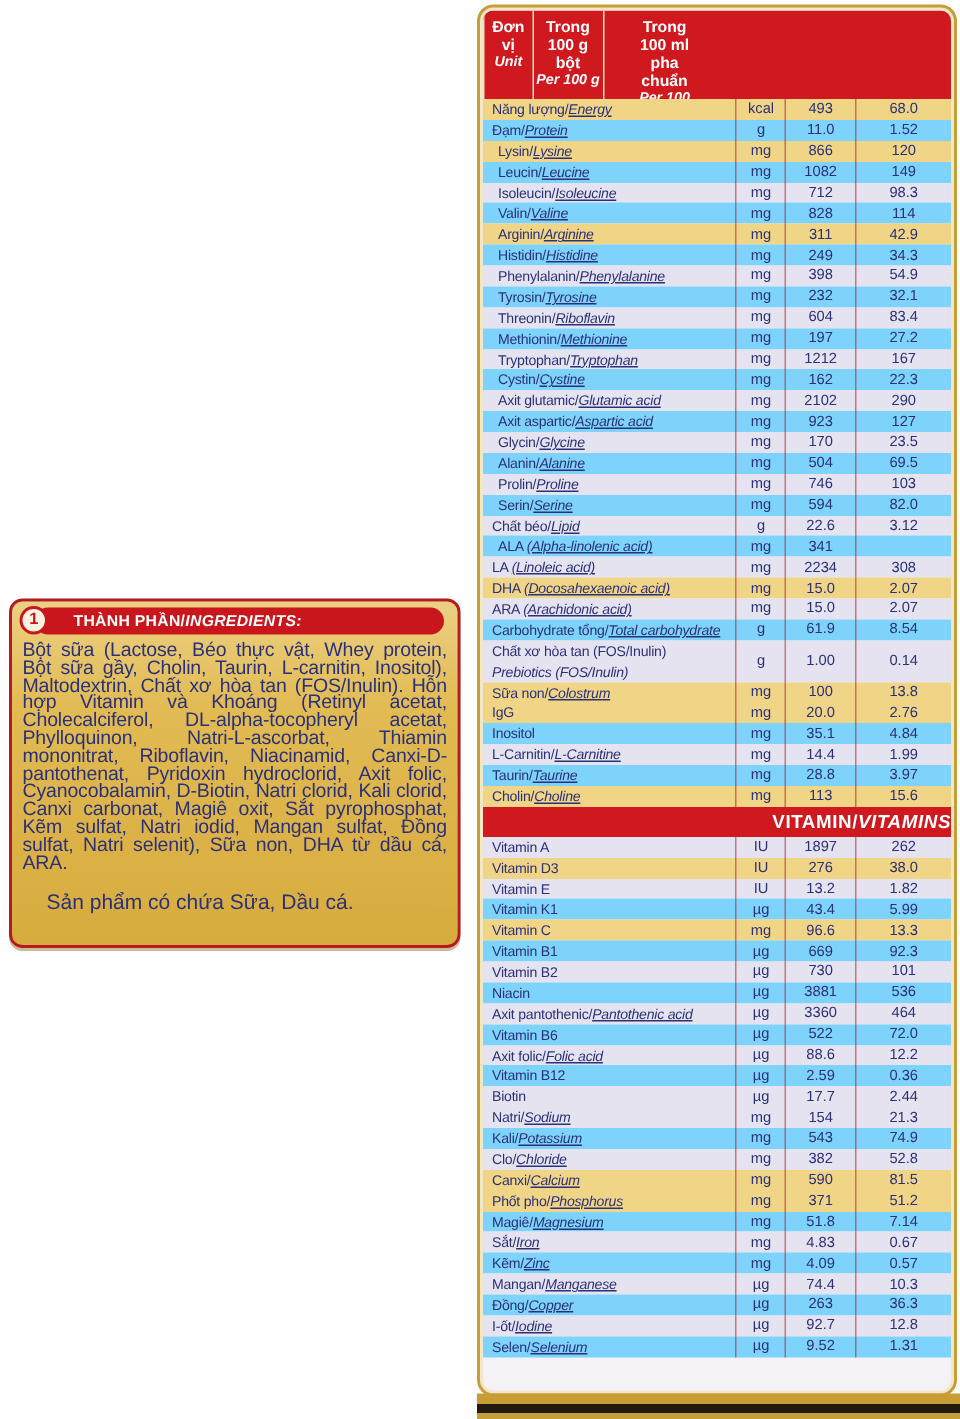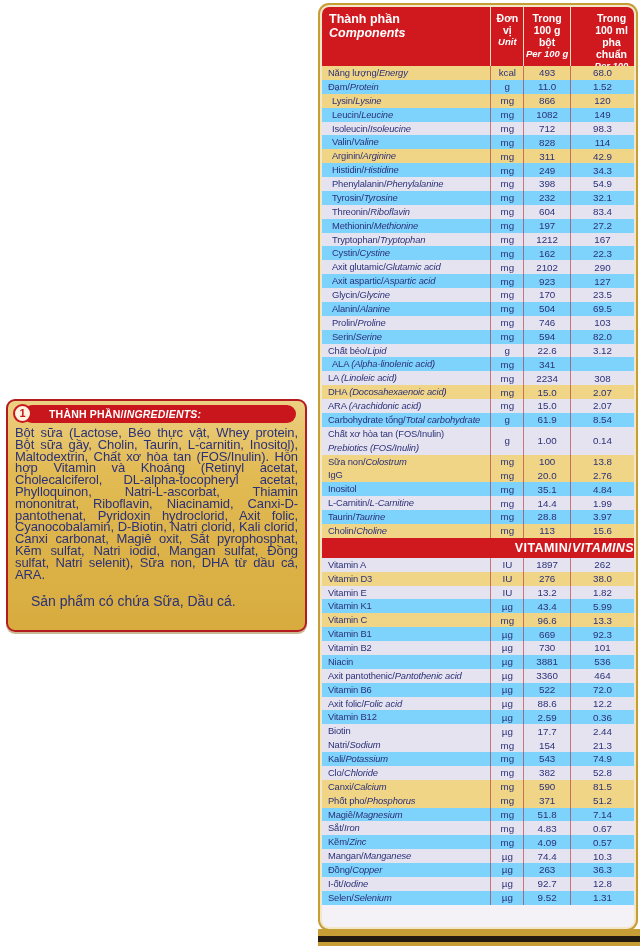--- a/index.html
+++ b/index.html
@@ -41,21 +41,21 @@
   .band .it{font-style:italic;}
 
   .row{display:flex;height:13.88px;flex:none;color:#2b3178;}
   .row.tall{height:27.76px;}
   .row.lav{background:#e6e3f0;}
   .row.wht{background:#7dd3fc;}
   .row.hl{background:#f1d587;}
   .cell-name{box-sizing:border-box;width:54%;padding-left:6px;font-size:9.4px;
     line-height:13.88px;white-space:nowrap;overflow:hidden;letter-spacing:-.15px;}
   .row.ind .cell-name{padding-left:10px;}
-  .cell-name .it{font-style:italic;}
+  .cell-name .it{font-style:italic;text-decoration:underline;}
   .cell-name .l2{font-style:italic;}
   .num{box-sizing:border-box;display:flex;align-items:center;justify-content:center;
     font-size:9.8px;border-left:1px solid rgba(168,30,38,.55);}
   .cell-unit{width:10.5%;}
   .cell-g{width:15%;}
   .cell-ml{width:20.5%;}
 
   .edge-strip{position:absolute;left:318px;top:929px;width:322px;height:17px;background:#c79d36;}
   .edge-strip .dark{margin-top:7px;height:6px;background:#221a10;}
 </style>
@@ -69,24 +69,20 @@
       <span class="ing-badge">1</span>
       <span class="ing-title"><span>THÀNH PHẦN/</span><span class="it">INGREDIENTS:</span></span>
     </div>
     <p class="ing-text">Bột sữa (Lactose, Béo thực vật, Whey protein, Bột sữa gầy, Cholin, Taurin, L-carnitin, Inositol), Maltodextrin, Chất xơ hòa tan (FOS/Inulin). Hỗn hợp Vitamin và Khoáng (Retinyl acetat, Cholecalciferol, DL-alpha-tocopheryl acetat, Phylloquinon, Natri-L-ascorbat, Thiamin mononitrat, Riboflavin, Niacinamid, Canxi-D-pantothenat, Pyridoxin hydroclorid, Axit folic, Cyanocobalamin, D-Biotin, Natri clorid, Kali clorid, Canxi carbonat, Magiê oxit, Sắt pyrophosphat, Kẽm sulfat, Natri iodid, Mangan sulfat, Đồng sulfat, Natri selenit), Sữa non, DHA từ dầu cá, ARA.</p>
     <p class="ing-note">Sản phẩm có chứa Sữa, Dầu cá.</p>
   </div>
 
   <div class="tbl-outer">
     <div class="tbl">
       <div class="thead">
-        <div class="th th-name">
-          <div>Thành phần</div>
-          <div class="it">Components</div>
-        </div>
         <div class="th th-unit">
           <div>Đơn vị</div>
           <div class="it">Unit</div>
         </div>
         <div class="th th-g">
           <div>Trong 100 g bột</div>
           <div class="it">Per 100 g</div>
         </div>
         <div class="th th-ml">
           <div>Trong 100 ml pha chuẩn</div>

